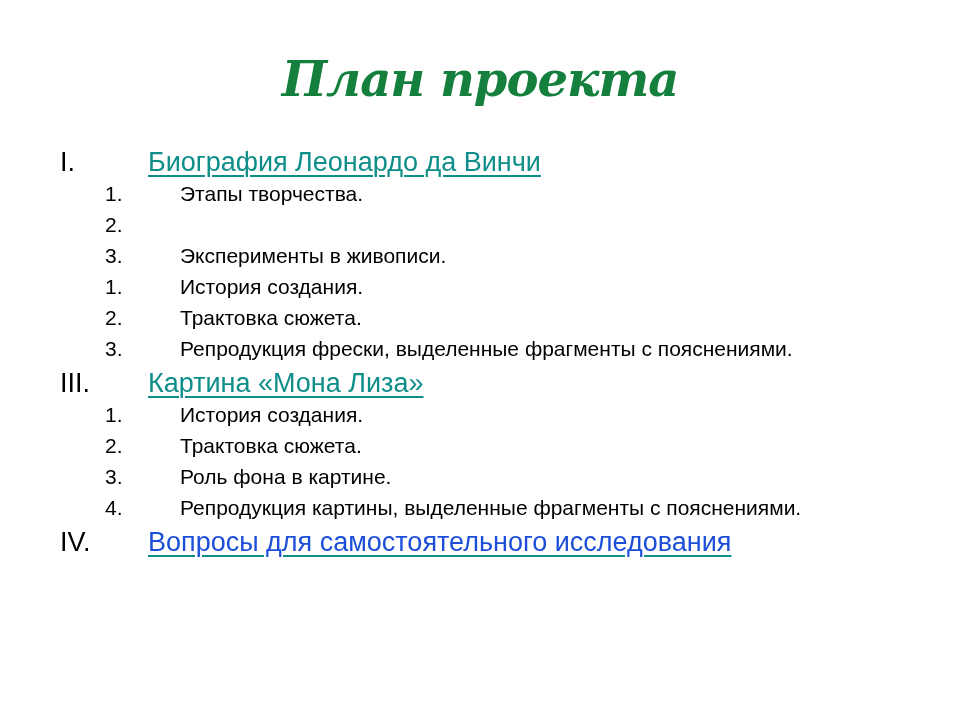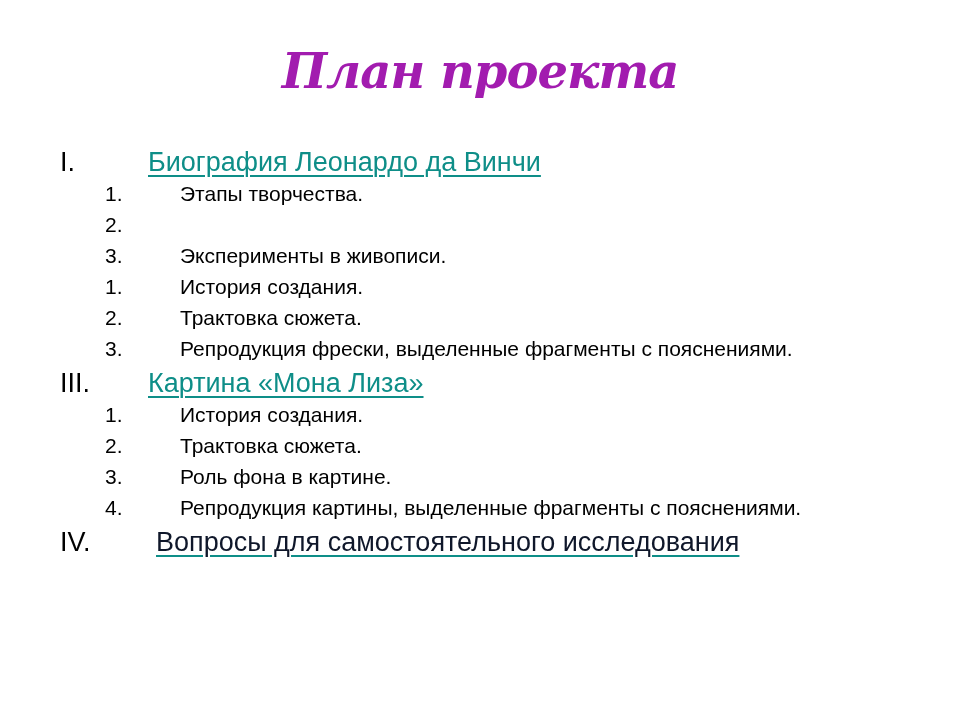--- a/index.html
+++ b/index.html
@@ -14,32 +14,32 @@
     overflow: hidden;
     font-family: "Liberation Sans", sans-serif;
     color: #000000;
   }
   .slide {
     position: absolute;
     inset: 0;
   }
   .title {
     position: absolute;
-    top: 44px;
+    top: 52px;
     left: 0;
     width: 100%;
     margin: 0;
     text-align: center;
     font-family: "DejaVu Serif", serif;
     font-style: italic;
     font-weight: bold;
     font-size: 48px;
     letter-spacing: -1px;
     line-height: 1.15;
-    color: #a21caf;
+    color: #15803d;
   }
   .outline {
     position: absolute;
     top: 147px;
     left: 0;
     width: 960px;
   }
   .main-row {
     display: flex;
     align-items: baseline;
@@ -144,16 +144,16 @@
     <span class="item-text">Роль фона в картине.</span>
   </div>
 
   <div class="sub-row">
     <span class="item-num">4.</span>
     <span class="item-text">Репродукция картины, выделенные фрагменты с пояснениями.</span>
   </div>
 
   <div class="main-row">
     <span class="numeral">IV.</span>
-    <a class="section-link" style="color: #0f172a; text-decoration-color: rgb(14, 142, 136); margin-left: 8px;">Вопросы для самостоятельного исследования</a>
+    <a class="section-link" style="color: #1d4ed8; text-decoration-color: rgb(14, 142, 136);">Вопросы для самостоятельного исследования</a>
   </div>
 </div>
 </div>
 
 </body></html>

